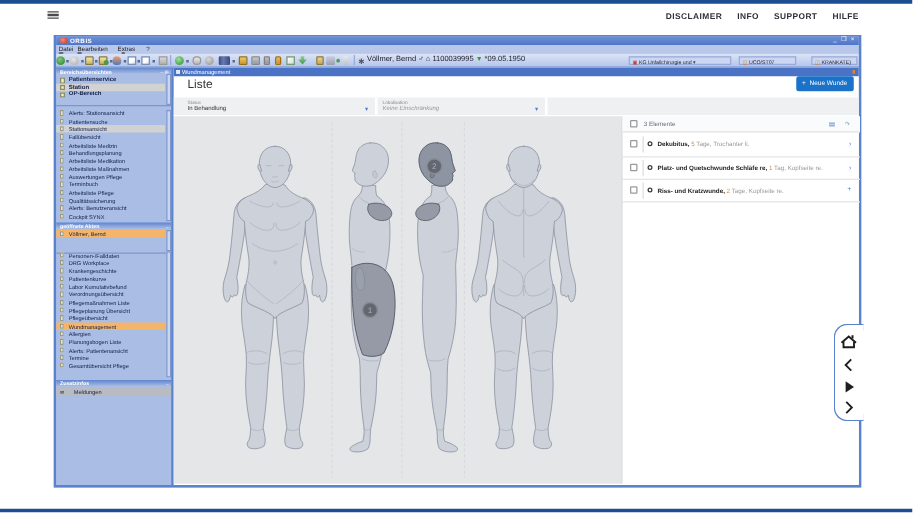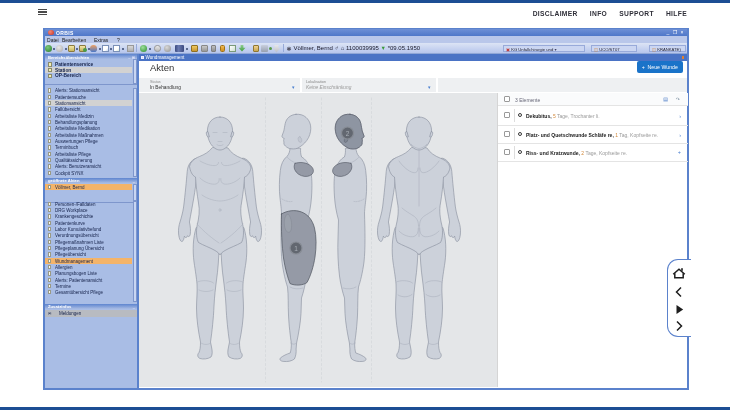--- a/index.html
+++ b/index.html
@@ -160,21 +160,21 @@
 <div class="srow" style="top:229.09px"><span class="pg"></span>Termine</div>
 <div class="srow" style="top:235.42px"><span class="pg"></span>Gesamtübersicht Pflege</div>
 <div class="sbar" style="top:146.8px;height:101px"></div>
 <div class="abs shead" style="top:249.5px">Zusatzinfos<span class="mi">–</span></div>
 <div class="srow" style="top:256px;height:6.5px;background:#b8bbc1;width:92px;padding-left:14px"><span style="position:absolute;left:3px;top:1px;font-size:4px">✉</span>Meldungen</div>
     </div>
     <div class="abs" style="left:92px;top:25.5px;width:2px;height:334px;background:#5b82cc"></div>
     <div class="abs" id="main">
       <div class="abs" id="tabbar"><span style="position:absolute;left:2px;top:1.5px;width:3px;height:3.5px;background:#cfd9f0;border:0.5px solid #eef"></span><span style="padding-left:6.5px">Wundmanagement</span></div>
       <div class="abs" style="left:542.5px;top:2px;width:2.5px;height:2.5px;background:#e08030"></div>
-      <div class="abs" id="wtitle">Akten</div>
+      <div class="abs" id="wtitle">Liste</div>
       <div class="abs" id="newbtn">+&nbsp;&nbsp;Neue Wunde</div>
       <div class="abs" id="filterbar">
         <div class="abs" style="left:161px;top:0;width:1.5px;height:15.5px;background:#fff"></div>
         <div class="abs" style="left:297px;top:0;width:1.5px;height:15.5px;background:#fff"></div>
         <div class="flabel" style="left:11px">Status</div>
         <div class="fvalue" style="left:11px">In Behandlung</div>
         <div class="fchev" style="left:153px">▾</div>
         <div class="flabel" style="left:167px">Lokalisation</div>
         <div class="fvalue" style="left:167px;color:#999;font-style:italic">Keine Einschränkung</div>
         <div class="fchev" style="left:289px">▾</div>

